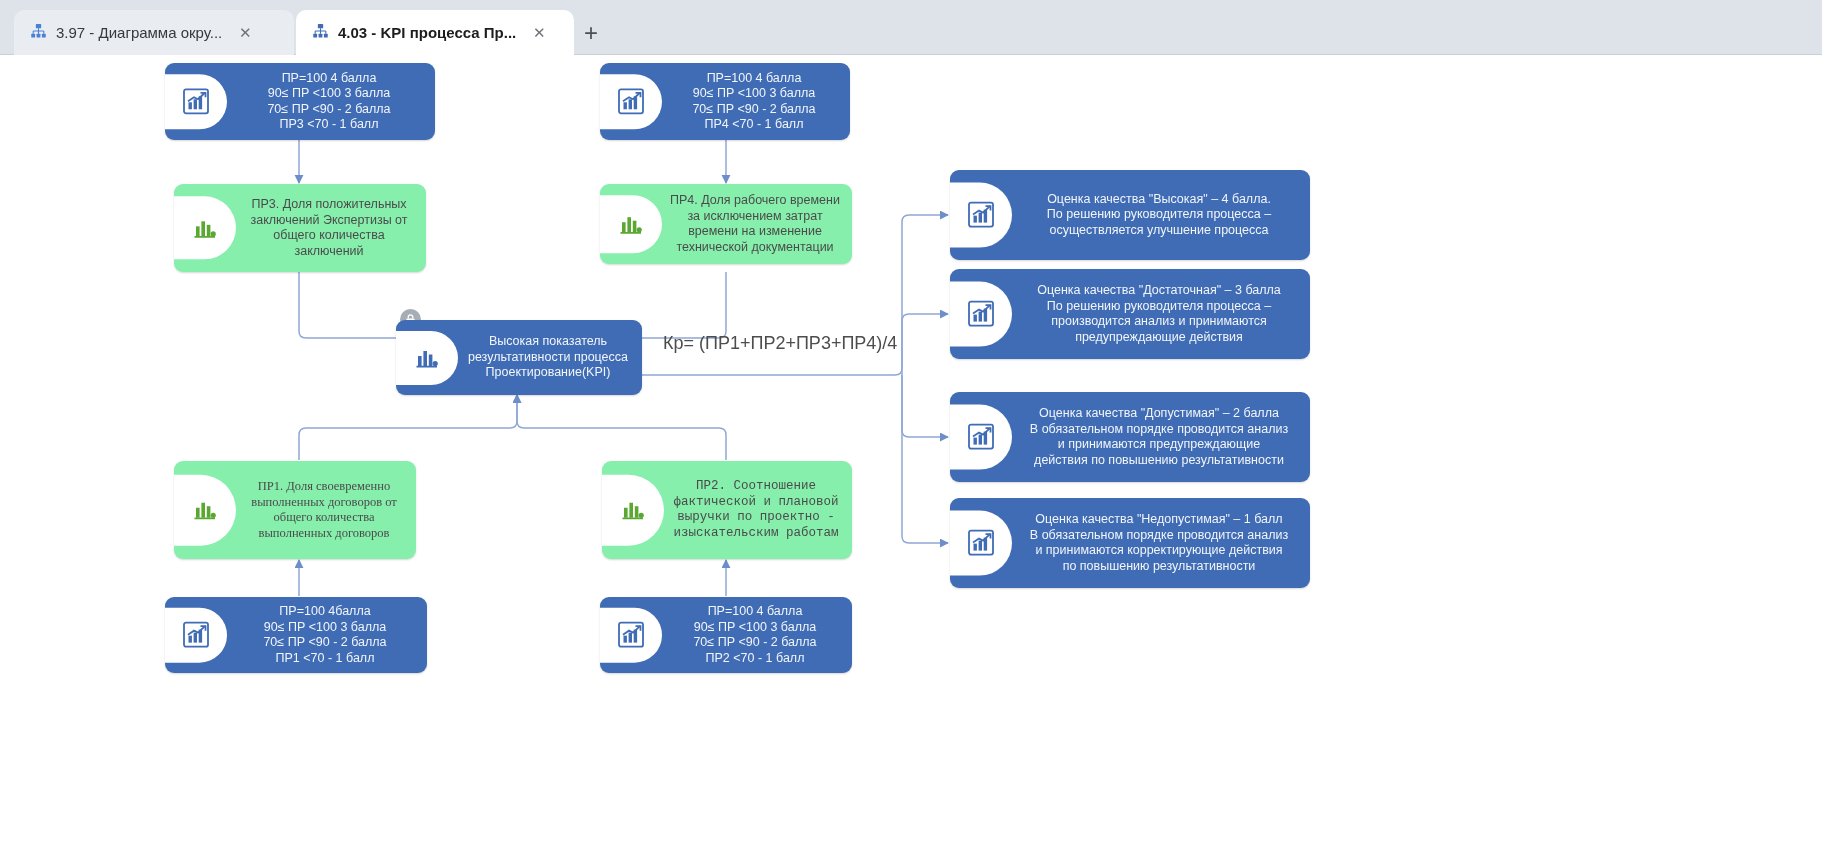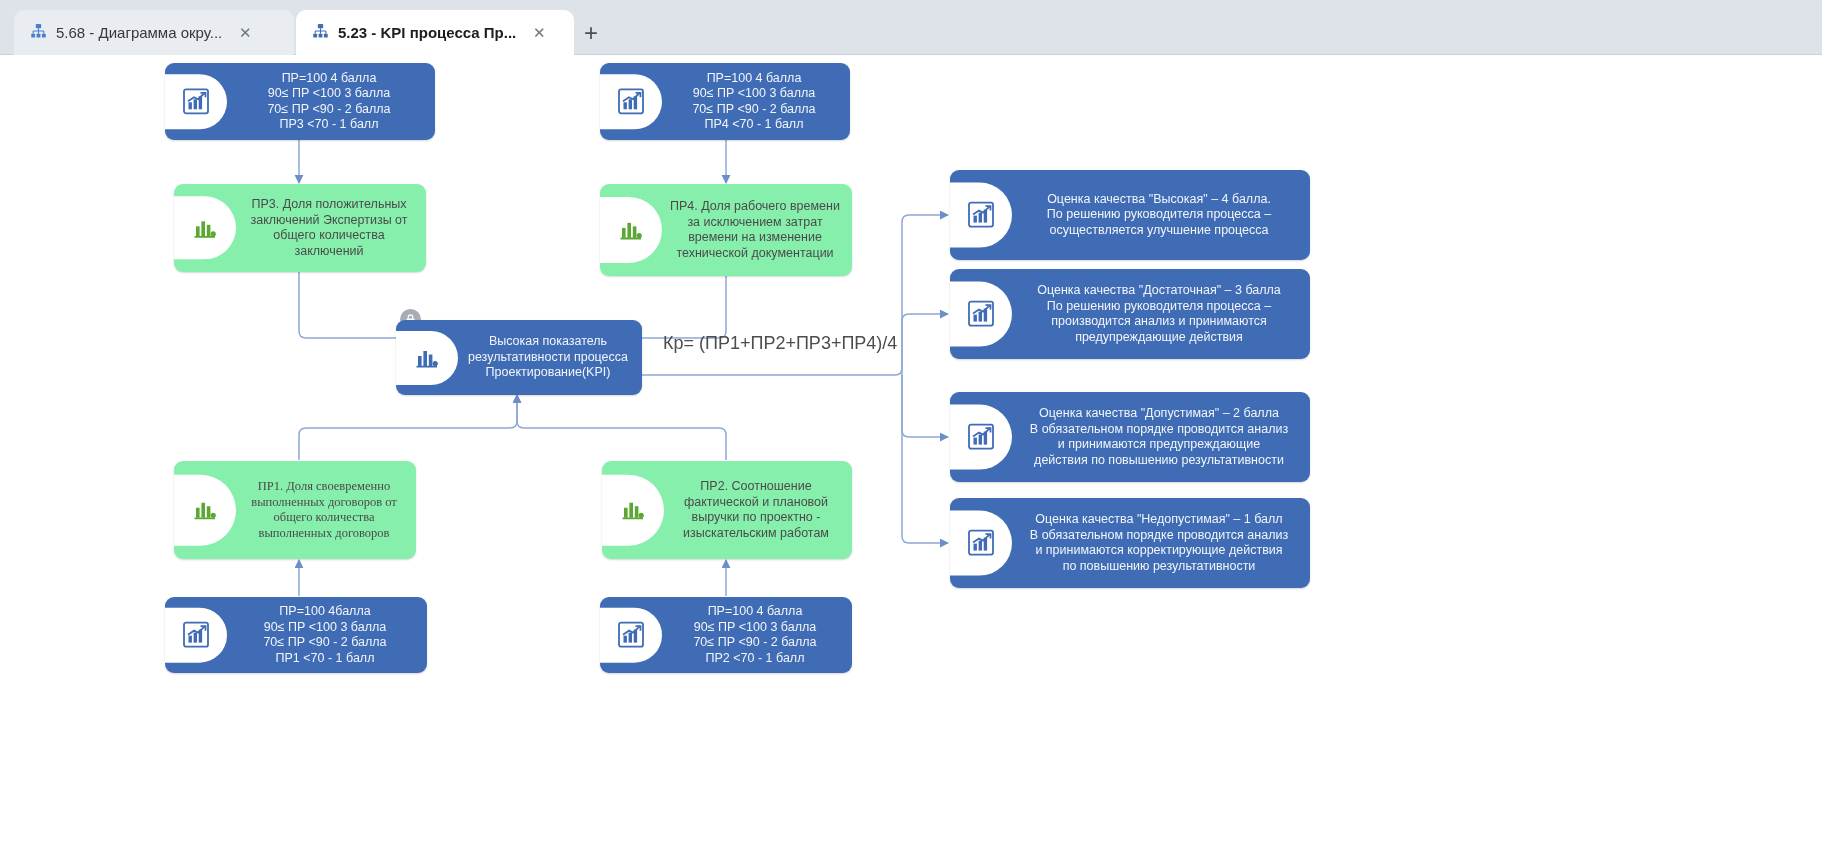--- a/index.html
+++ b/index.html
@@ -112,35 +112,35 @@
   <div class="tab inactive" style="left:14px; width:280px;">
     <span class="tabicon">
       <svg width="17" height="17" viewBox="0 0 16 16">
         <rect x="5.5" y="1" width="5" height="4" rx="0.6" fill="#4a7fd4"></rect>
         <path d="M8 5 L8 7.6 M3 7.6 L13 7.6 M3 7.6 L3 10 M8 7.6 L8 10 M13 7.6 L13 10" stroke="#4a7fd4" stroke-width="1" fill="none"></path>
         <rect x="1.2" y="10" width="3.6" height="3.6" rx="0.5" fill="#4a7fd4"></rect>
         <rect x="6.2" y="10" width="3.6" height="3.6" rx="0.5" fill="#4a7fd4"></rect>
         <rect x="11.2" y="10" width="3.6" height="3.6" rx="0.5" fill="#4a7fd4"></rect>
       </svg>
     </span>
-    <span class="tablabel">5.68 - Диаграмма окру...</span>
+    <span class="tablabel">3.97 - Диаграмма окру...</span>
     <span class="tabclose">✕</span>
   </div>
 
   <div class="tab active" style="left:296px; width:278px;">
     <span class="tabicon">
       <svg width="17" height="17" viewBox="0 0 16 16">
         <rect x="5.5" y="1" width="5" height="4" rx="0.6" fill="#3f6cb4"></rect>
         <path d="M8 5 L8 7.6 M3 7.6 L13 7.6 M3 7.6 L3 10 M8 7.6 L8 10 M13 7.6 L13 10" stroke="#3f6cb4" stroke-width="1" fill="none"></path>
         <rect x="1.2" y="10" width="3.6" height="3.6" rx="0.5" fill="#3f6cb4"></rect>
         <rect x="6.2" y="10" width="3.6" height="3.6" rx="0.5" fill="#3f6cb4"></rect>
         <rect x="11.2" y="10" width="3.6" height="3.6" rx="0.5" fill="#3f6cb4"></rect>
       </svg>
     </span>
-    <span class="tablabel">5.23 - KPI процесса Пр...</span>
+    <span class="tablabel">4.03 - KPI процесса Пр...</span>
     <span class="tabclose">✕</span>
   </div>
 
   <div class="tab-newbtn">+</div>
 </div>
 
 <div class="canvas">
 
   <svg class="edges" viewBox="0 0 1822 797" preserveAspectRatio="none">
     <defs>
@@ -213,21 +213,21 @@
         <rect x="7" y="14" width="3.6" height="10" fill="#5aa832"></rect>
         <rect x="12.4" y="9" width="3.6" height="15" fill="#5aa832"></rect>
         <rect x="17.8" y="12.5" width="3.6" height="11.5" fill="#5aa832"></rect>
         <path d="M5.5 24.6 L26 24.6" stroke="#5aa832" stroke-width="1.8"></path>
         <circle cx="24.2" cy="21.6" r="2.6" fill="#5aa832"></circle>
       </svg>
     </span>
     <span class="label">ПР3. Доля положительных заключений Экспертизы от общего количества заключений</span>
   </div>
 
-  <div class="node green" style="left:600px; top:129px; width:252px; height:92px;">
+  <div class="node green" style="left:600px; top:129px; width:252px; height:80px;">
     <span class="badge">
       <svg width="32" height="32" viewBox="0 0 32 32">
         <rect x="7" y="14" width="3.6" height="10" fill="#5aa832"></rect>
         <rect x="12.4" y="9" width="3.6" height="15" fill="#5aa832"></rect>
         <rect x="17.8" y="12.5" width="3.6" height="11.5" fill="#5aa832"></rect>
         <path d="M5.5 24.6 L26 24.6" stroke="#5aa832" stroke-width="1.8"></path>
         <circle cx="24.2" cy="21.6" r="2.6" fill="#5aa832"></circle>
       </svg>
     </span>
     <span class="label">ПР4. Доля рабочего времени за исключением затрат времени на изменение технической документации</span>
@@ -261,21 +261,21 @@
         <rect x="7" y="14" width="3.6" height="10" fill="#5aa832"></rect>
         <rect x="12.4" y="9" width="3.6" height="15" fill="#5aa832"></rect>
         <rect x="17.8" y="12.5" width="3.6" height="11.5" fill="#5aa832"></rect>
         <path d="M5.5 24.6 L26 24.6" stroke="#5aa832" stroke-width="1.8"></path>
         <circle cx="24.2" cy="21.6" r="2.6" fill="#5aa832"></circle>
       </svg>
     </span>
     <span class="label">ПР1. Доля своевременно выполненных договоров от общего количества выполненных договоров</span>
   </div>
 
-  <div class="node green" style="left:602px; top:406px; width:250px; height:98px;">
+  <div class="node green" style="left:602px; top:406px; width:250px; height:98px;font-family:Liberation Mono, monospace;">
     <span class="badge">
       <svg width="32" height="32" viewBox="0 0 32 32">
         <rect x="7" y="14" width="3.6" height="10" fill="#5aa832"></rect>
         <rect x="12.4" y="9" width="3.6" height="15" fill="#5aa832"></rect>
         <rect x="17.8" y="12.5" width="3.6" height="11.5" fill="#5aa832"></rect>
         <path d="M5.5 24.6 L26 24.6" stroke="#5aa832" stroke-width="1.8"></path>
         <circle cx="24.2" cy="21.6" r="2.6" fill="#5aa832"></circle>
       </svg>
     </span>
     <span class="label">ПР2. Соотношение фактической и плановой выручки по проектно - изыскательским работам</span>

